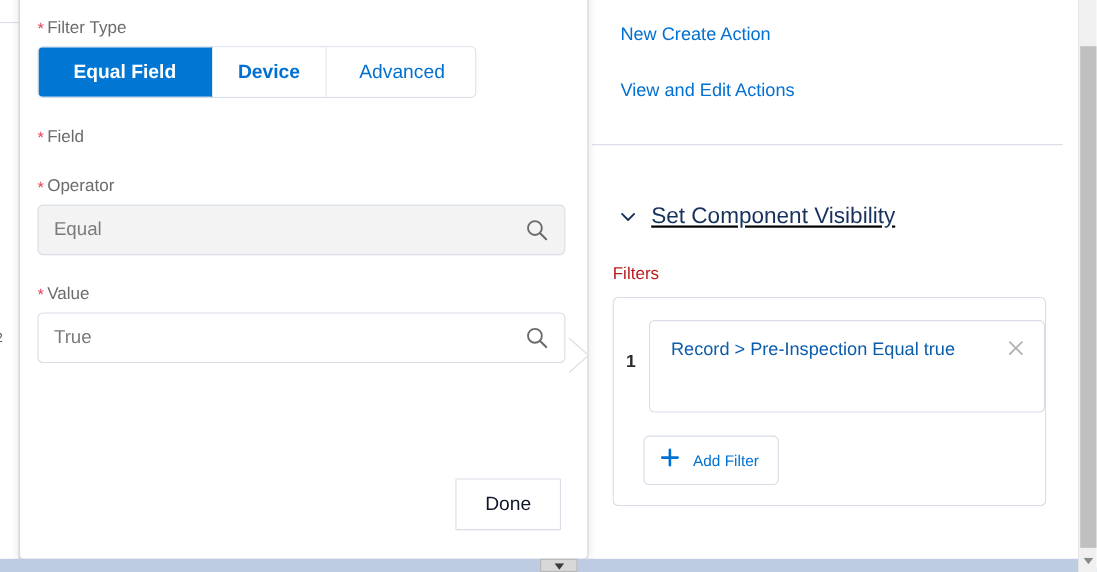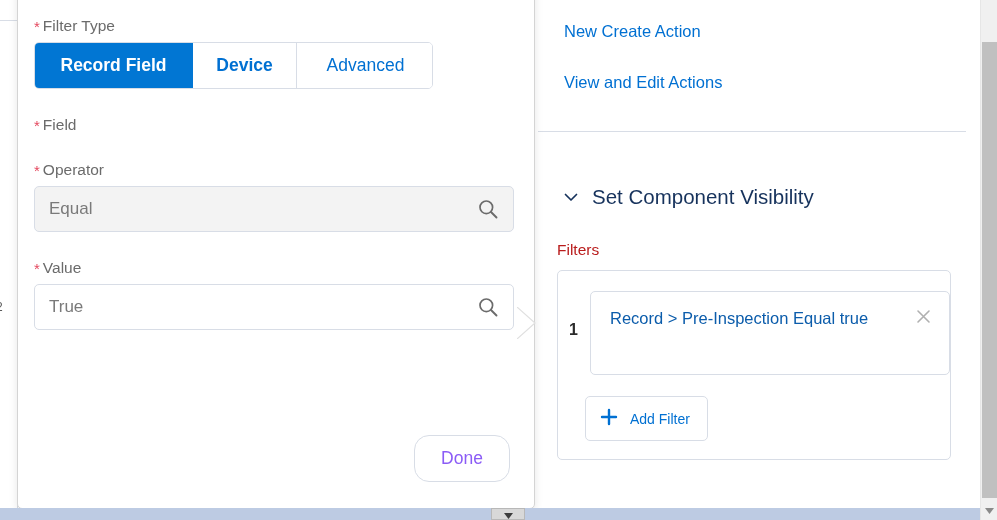--- a/index.html
+++ b/index.html
@@ -64,20 +64,21 @@
   }
 
   #visibility-header {
     position: absolute;
     left: 26px;
     top: 185px;
     display: flex;
     align-items: center;
     gap: 12px;
     cursor: pointer;
+    text-decoration: underline;
   }
   #visibility-header .chev {
     width: 18px;
     height: 18px;
     display: block;
     flex: 0 0 auto;
   }
   #visibility-header .title {
     font-size: 20.5px;
     color: #16325c;
@@ -278,23 +279,23 @@
     width: 100%;
     padding-right: 24px;
     box-sizing: border-box;
     display: flex;
     justify-content: flex-end;
   }
   #done-btn {
     width: 96px;
     height: 47px;
     border: 1px solid #d8dde6;
-    border-radius: 15px;
-    background: #ffffff;
-    color: #8b5cf6;
+    border-radius: 1px;
+    background: #ffffff;
+    color: #0f172a;
     font-size: 17.5px;
     font-family: "Liberation Sans", sans-serif;
     cursor: pointer;
     display: flex;
     align-items: center;
     justify-content: center;
     box-sizing: border-box;
   }
 
   
@@ -442,21 +443,21 @@
 
 <div id="popover">
   <div id="popover-body">
 
     <div class="field-label">
       <span class="req-star">*</span>
       <span>Filter Type</span>
     </div>
 
     <div id="filter-type-group">
-      <div class="ftype-btn active" id="ftype-0">Record Field</div>
+      <div class="ftype-btn active" id="ftype-0">Equal Field</div>
       <div class="ftype-btn" id="ftype-1">Device</div>
       <div class="ftype-btn" id="ftype-2">Advanced</div>
     </div>
 
     <div class="fld-block">
       <div class="field-label">
         <span class="req-star">*</span>
         <span>Field</span>
       </div>
     </div>

